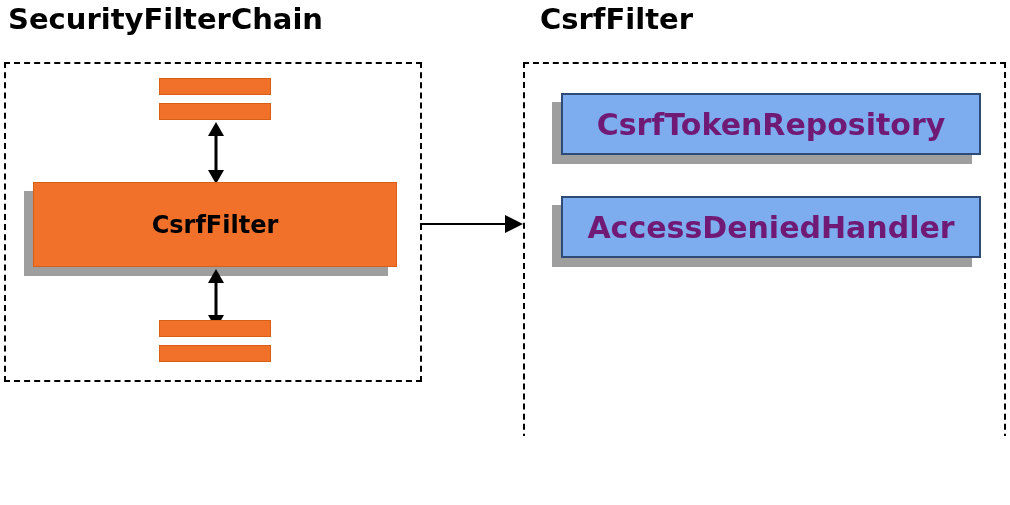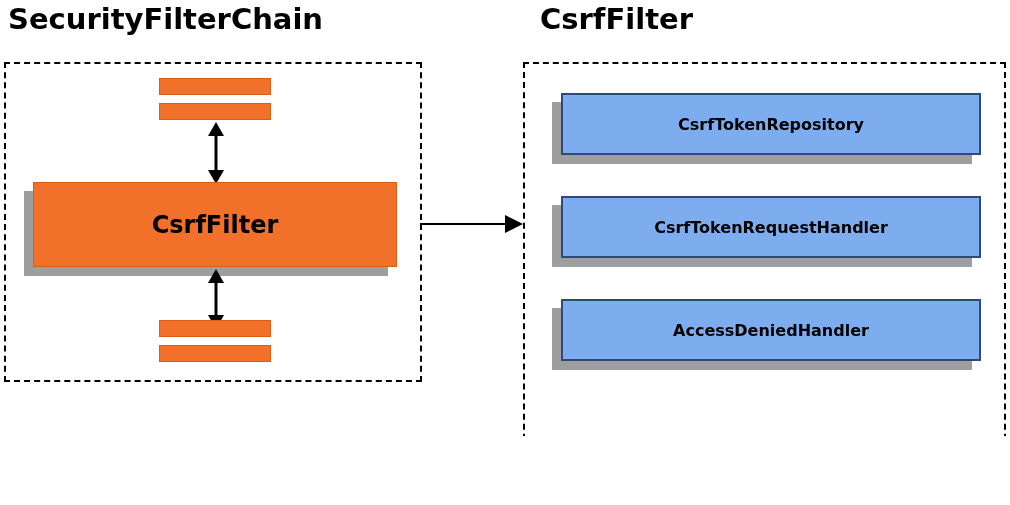--- a/index.html
+++ b/index.html
@@ -33,21 +33,21 @@
 
   #harrow{position:absolute;left:420px;top:210px;}
 
   .components{position:absolute;left:36px;top:29px;display:flex;flex-direction:column;gap:41px;}
   .component-box{
     width:420px;height:62px;background:var(--blue,#7DACEF);
     border:2px solid var(--blue-border,#2E4A77);
     box-shadow:-9px 9px 0 0 var(--shadow,#9E9E9E);
     display:flex;align-items:center;justify-content:center;box-sizing:border-box;
   }
-  .component-box .component-label{font-size:16px;font-weight:bold;color:#000000;white-space:nowrap;}
+  .component-box .component-label{font-size:30px;font-weight:bold;color:#701a75;white-space:nowrap;}
 </style>
 </head>
 <body>
 
 <div id="canvas">
 
   <div class="panel-title" id="left-title">SecurityFilterChain</div>
   <div class="panel-title" id="right-title">CsrfFilter</div>
 
   <div class="dashed-box" id="left-box">
@@ -80,23 +80,20 @@
     <polygon points="103,14 85,5 85,23" fill="#000"></polygon>
   </svg>
 
   <div class="dashed-box" id="right-box">
     <div class="components">
 
       <div class="component-box">
         <span class="component-label">CsrfTokenRepository</span>
       </div>
 
-      <div class="component-box">
-        <span class="component-label">CsrfTokenRequestHandler</span>
-      </div>
 
       <div class="component-box">
         <span class="component-label">AccessDeniedHandler</span>
       </div>
 
 
     </div>
   </div>
 
 </div>

